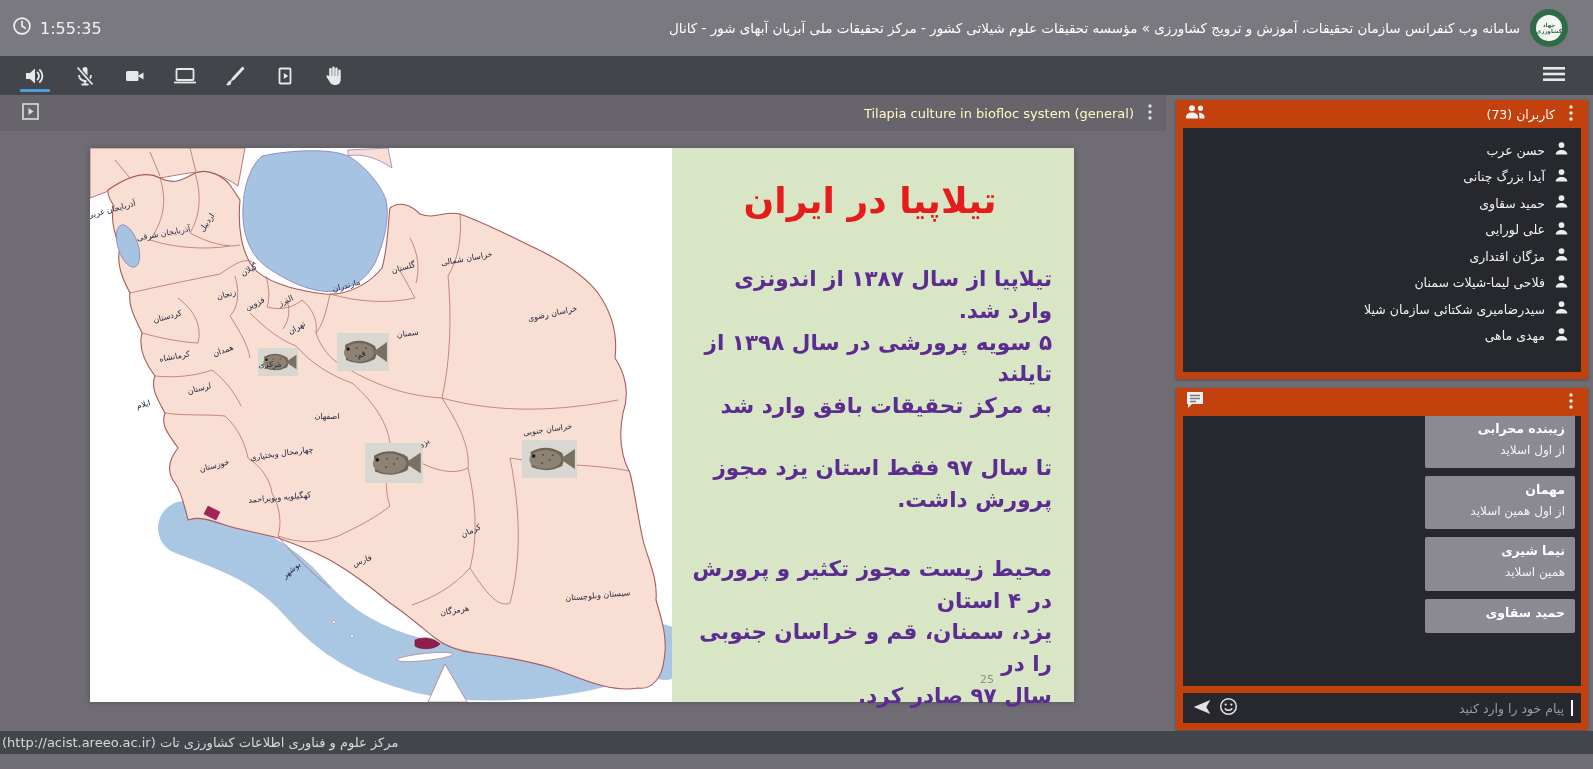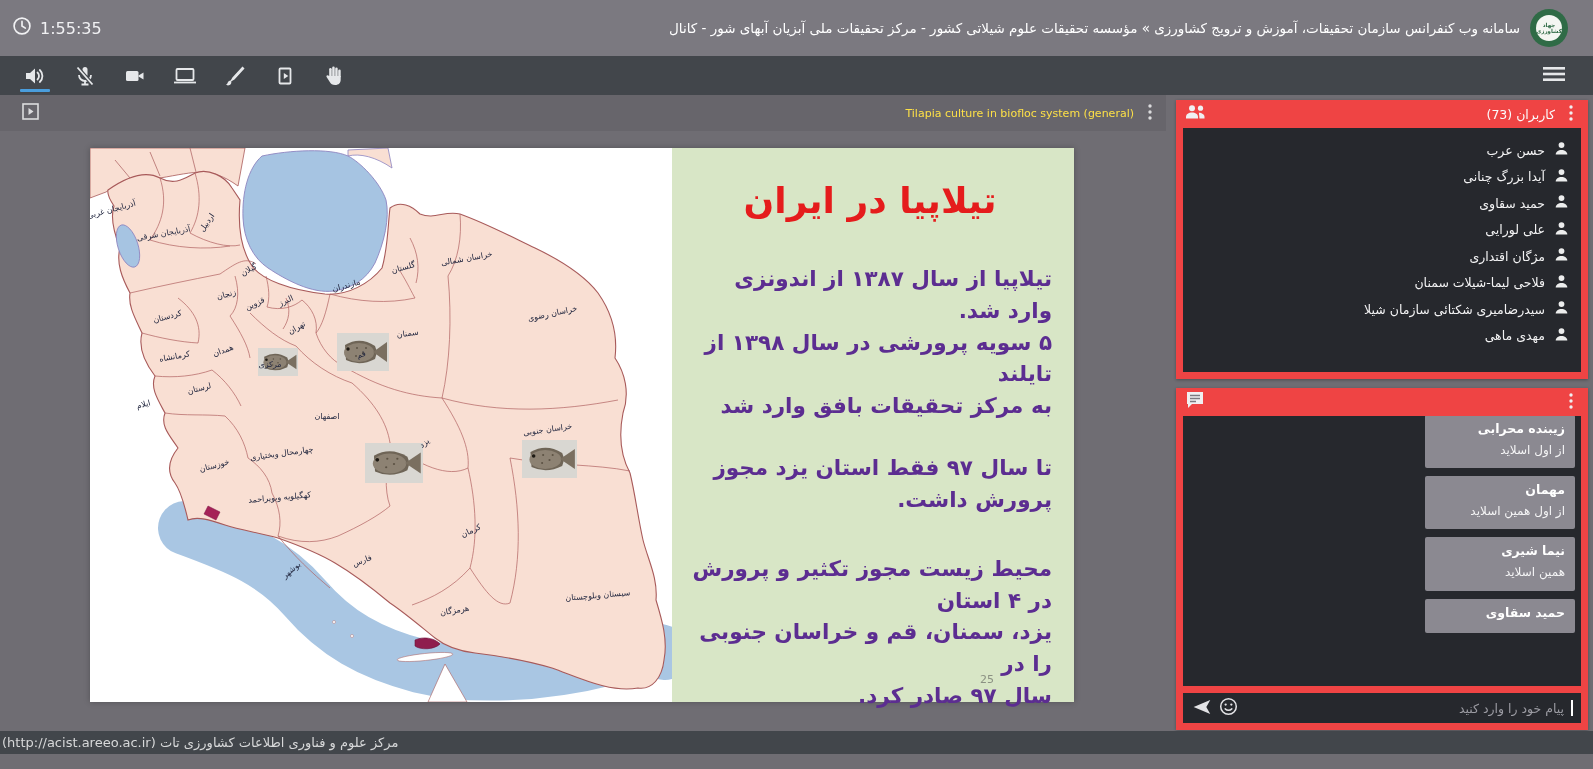--- a/index.html
+++ b/index.html
@@ -24,34 +24,34 @@
     align-items:center;justify-content:center;cursor:pointer;padding:0;}
   .tool-btn svg{display:block;}
   .tool-btn.active::after{content:"";position:absolute;left:10px;right:10px;bottom:3px;height:3px;background:#4a9edd;border-radius:1px;}
   .menu-btn{background:none;border:0;padding:0 18px;cursor:pointer;}
 
   
   .content{position:absolute;left:0;top:95px;width:1593px;height:636px;}
   .main{position:absolute;left:0;top:0;width:1166px;height:636px;background:#6f6d73;}
   .doc-header{position:absolute;left:0;top:0;width:100%;height:36px;background:#67656b;
     display:flex;align-items:center;padding:0 8px 0 16px;gap:8px;}
-  .doc-title{color:#fde047;font-size:11px;}
+  .doc-title{color:#fef9c3;font-size:13px;}
   .kebab{background:none;border:0;padding:2px 6px;cursor:pointer;display:flex;align-items:center;}
 
   .slide{position:absolute;left:90px;top:53px;width:984px;height:554px;display:flex;box-shadow:0 0 6px rgba(0,0,0,.25);}
   .map-pane{position:relative;width:582px;height:554px;background:#ffffff;overflow:hidden;}
   .text-pane{position:relative;width:402px;height:554px;background:#d8e6c6;direction:rtl;padding:18px 22px 0 16px;}
   .slide-heading{text-align:center;font-size:36px;font-weight:bold;margin:14px 0 0;}
   .slide-para{font-weight:bold;font-size:21.5px;line-height:1.48;text-align:right;white-space:pre-line;margin:0;}
   .p1{margin-top:42px;} .p2{margin-top:30px;} .p3{margin-top:37px;}
   .page-number{position:absolute;right:80px;bottom:16px;font-size:11px;color:#8b9183;}
 
   
   .sidebar{position:absolute;left:1166px;top:0;width:427px;height:636px;}
-  .pod{position:absolute;left:10px;right:5px;background:#ef4444;box-shadow:0 1px 3px rgba(0,0,0,.3);}
+  .pod{position:absolute;left:10px;right:5px;background:#c2410c;box-shadow:0 1px 3px rgba(0,0,0,.3);}
   .pod-header{height:28px;display:flex;align-items:center;padding:0 9px;gap:8px;}
   .pod-title{direction:rtl;color:#fbfbfc;font-size:12.5px;}
   .users-pod{top:5px;height:279px;}
   .users-body{position:absolute;top:28px;left:7px;right:7px;bottom:7px;background:#26282d;
     direction:rtl;overflow:hidden;padding-top:9px;}
   .user-row{display:flex;align-items:center;gap:9px;padding:4px 12px 4.5px;color:#f3f3f4;font-size:12.5px;cursor:pointer;}
   .user-row svg{flex:0 0 auto;}
 
   .chat-pod{top:293px;height:342px;}
   .chat-body{position:absolute;top:28px;left:7px;right:7px;bottom:44px;background:#26282d;

